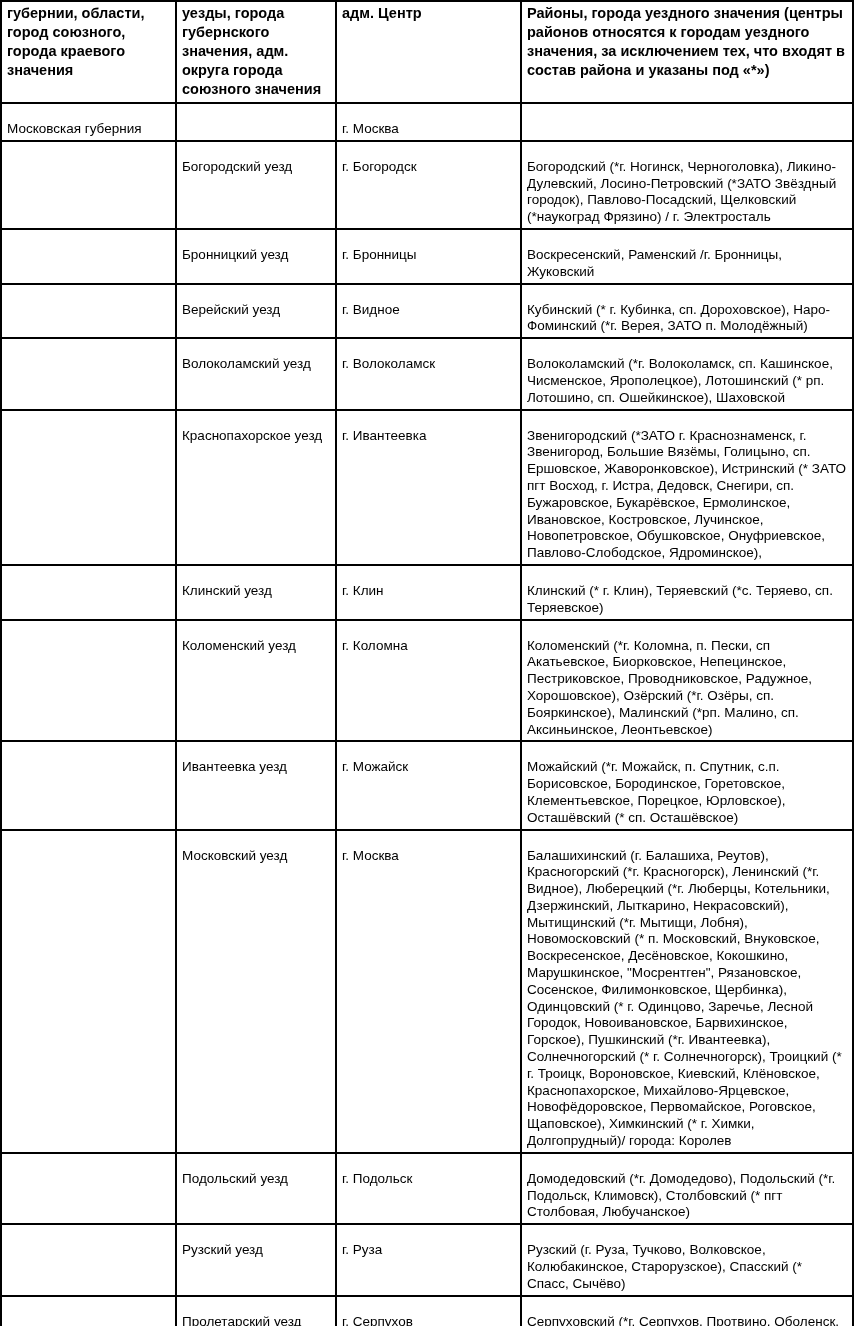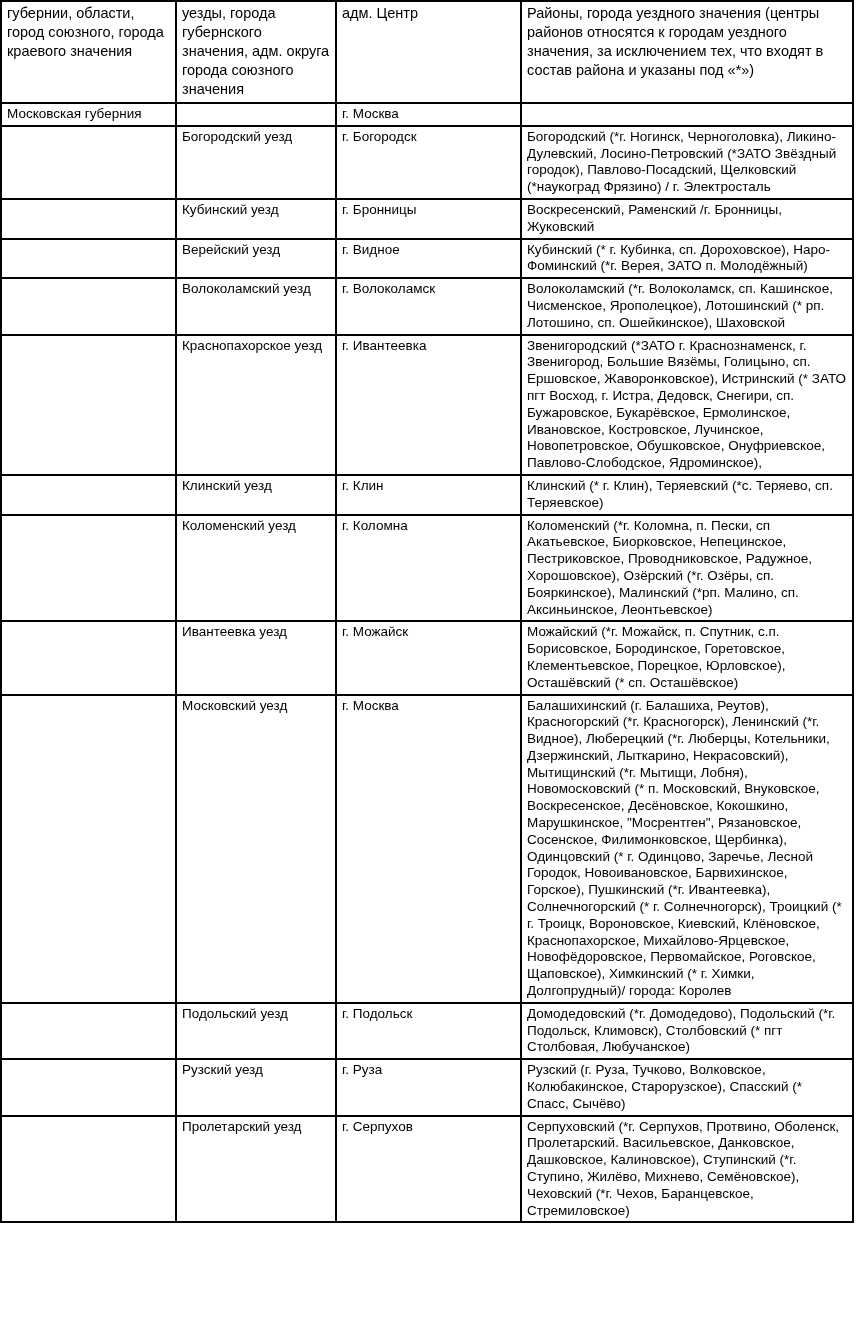--- a/index.html
+++ b/index.html
@@ -22,28 +22,28 @@
   table.adm-table th,
   table.adm-table td {
     border: 2px solid #000000;
     vertical-align: top;
     text-align: left;
     overflow: hidden;
   }
   table.adm-table th {
     font-size: 14.5px;
     line-height: 19px;
-    font-weight: normal;
+    font-weight: bold;
     padding: 2px 5px 3px 5px;
   }
   table.adm-table td {
     font-size: 13.5px;
     line-height: 16.8px;
     font-weight: normal;
-    padding: 2px 5px 2px 5px;
+    padding: 17px 5px 2px 5px;
   }
   col.c1 { width: 175px; }
   col.c2 { width: 160px; }
   col.c3 { width: 185px; }
   col.c4 { width: 332px; }
 </style>
 </head>
 <body>
 
 <table class="adm-table">
@@ -69,21 +69,21 @@
         <td></td>
       </tr>
       <tr>
         <td></td>
         <td>Богородский уезд</td>
         <td>г. Богородск</td>
         <td>Богородский (*г. Ногинск, Черноголовка), Ликино-Дулевский, Лосино-Петровский (*ЗАТО Звёздный городок), Павлово-Посадский, Щелковский (*наукоград Фрязино) / г. Электросталь</td>
       </tr>
       <tr>
         <td></td>
-        <td>Кубинский уезд</td>
+        <td>Бронницкий уезд</td>
         <td>г. Бронницы</td>
         <td>Воскресенский, Раменский /г. Бронницы, Жуковский</td>
       </tr>
       <tr>
         <td></td>
         <td>Верейский уезд</td>
         <td>г. Видное</td>
         <td>Кубинский (* г. Кубинка, сп. Дороховское), Наро-Фоминский (*г. Верея, ЗАТО п. Молодёжный)</td>
       </tr>
       <tr>

